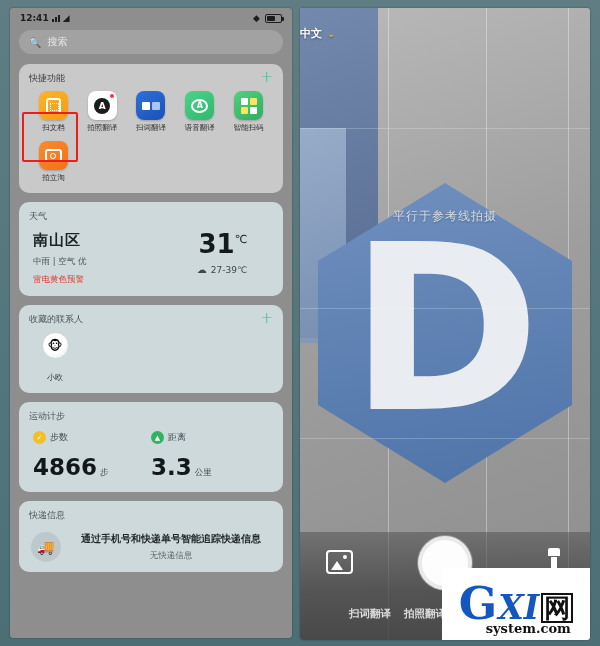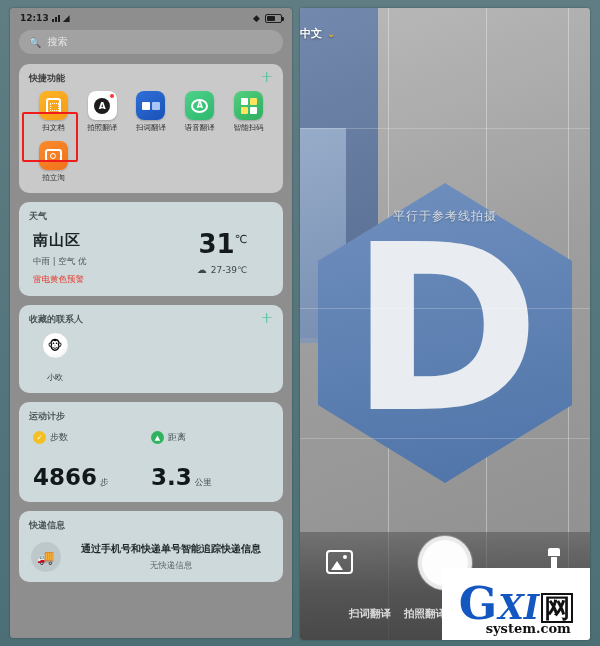--- a/index.html
+++ b/index.html
@@ -69,21 +69,21 @@
   .search-ico { font-size: 10px; opacity:.95; }
 
   .card {
     margin: 0 9px 9px 9px;
     background: #ced9db;
     border-radius: 10px;
     padding: 8px 10px 10px 10px;
     position: relative;
   }
   .card-title {
-    font-size: 9px; color: #4a5456; font-weight: bold;
+    font-size: 9px; color: #4a5456; font-weight: normal;
     margin-bottom: 6px;
   }
   .card-plus {
     position: absolute; right: 10px; top: 6px;
     color: #2fc08a; font-size: 15px; line-height: 1; font-weight: 300;
   }
   
   .qf-card { background: #c9c9c9; }
   .qf-card .card-title { color:#3c3c3c; }
   .qf-grid {
@@ -145,21 +145,21 @@
   }
   .contact-name { font-size:8px; color:#2f3a3c; margin-top:13px;}
 
   
   .steps-row { display:flex; padding: 2px 4px;}
   .steps-col { flex:1; }
   .steps-head { display:flex; align-items:center; gap:4px; font-size:9px; color:#3d484a;}
   .steps-badge { width:13px;height:13px;border-radius:50%;display:flex;align-items:center;justify-content:center;font-size:7px;color:#fff;}
   .b-yellow{background:#f4bf23;}
   .b-green{background:#2fb35f;}
-  .steps-val { font-size:23px;color:#121819;font-weight:bold;margin-top:20px;}
+  .steps-val { font-size:23px;color:#121819;font-weight:bold;margin-top:10px;}
   .steps-val span{font-size:8.5px;font-weight:normal;color:#3d484a;margin-left:3px;}
 
   
   .exp-body{ display:flex; align-items:center; gap:10px; padding: 4px 2px 0 2px;}
   .truck {
     width: 30px;height:30px;border-radius:50%;background:#bcc8ca;
     display:flex;align-items:center;justify-content:center;color:#93a1a3;font-size:14px;flex:0 0 auto;
   }
   .exp-text{flex:1;text-align:center;}
   .exp-main{font-size:10px;color:#1d2527;font-weight:bold;line-height:1.35;}
@@ -250,21 +250,21 @@
 </head>
 <body>
 
 <div class="screenshot">
 
   <div class="left-panel">
     <div class="phone-left">
 
       <div class="status-bar">
         <div class="sb-left">
-          <span>12:13</span>
+          <span>12:41</span>
           <span class="sig-bars">
               <i></i>
               <i></i>
               <i></i>
             </span>
           <span class="wifi-ico">◢</span>
         </div>
         <div class="sb-right">
           <span class="dnd-ico">◆</span>
           <span class="batt">

